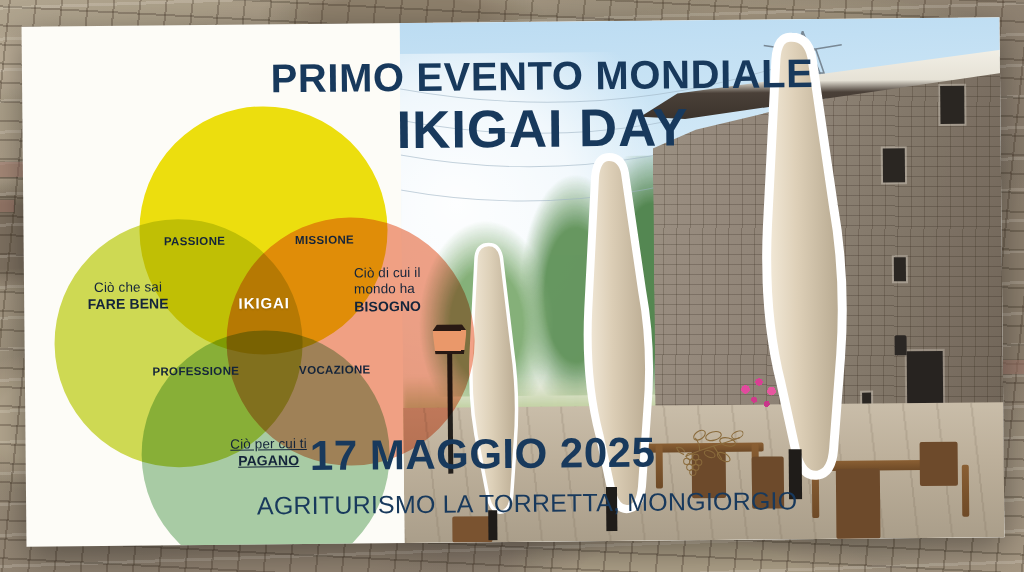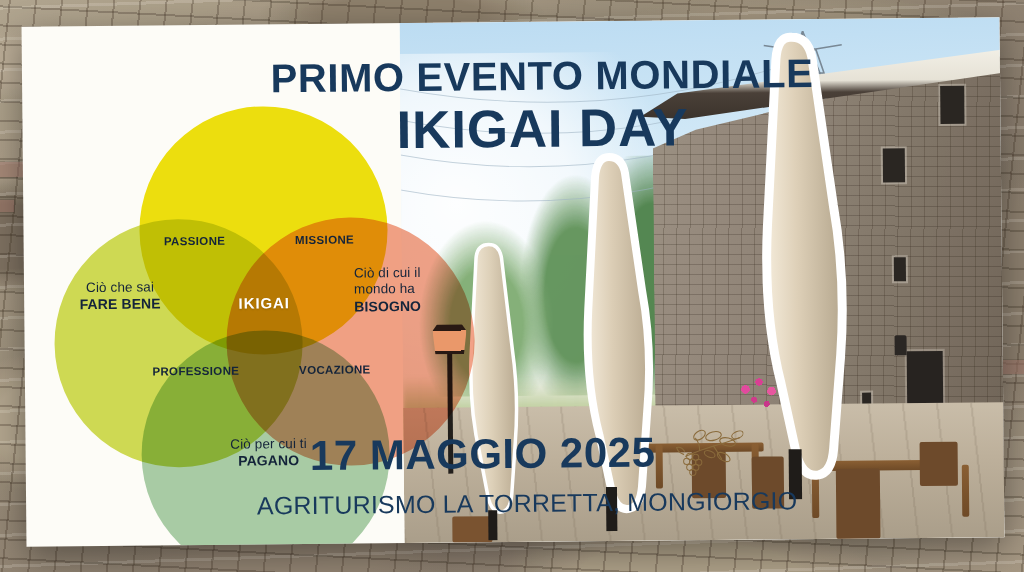--- a/index.html
+++ b/index.html
@@ -290,32 +290,32 @@
       </div>
     </div>
 
     <div class="venn">
       <div class="c c-love"></div>
       <div class="c c-good"></div>
       <div class="c c-world"></div>
       <div class="c c-paid"></div>
 
 
-      <div class="vlabel" style="left:4px; top:172px; width:124px;">
+      <div class="vlabel" style="left:12px; top:172px; width:124px;">
         <span class="l1">Ciò che sai</span>
         <span class="l2">FARE BENE</span>
       </div>
 
       <div class="vlabel" style="left:300px; top:160px; width:106px; text-align:left;">
         <span class="l1">Ciò di cui il</span>
         <span class="l1">mondo ha</span>
         <span class="l2">BISOGNO</span>
       </div>
 
-      <div class="vlabel" style="left:150px; top:330px; width:126px;">
+      <div class="vlabel" style="left:150px; top:330px; width:126px;text-decoration:underline;">
         <span class="l1">Ciò per cui ti</span>
         <span class="l2">PAGANO</span>
       </div>
 
       <div class="vsmall" style="left:88px;  top:128px; width:106px;">PASSIONE</div>
       <div class="vsmall" style="left:218px; top:128px; width:106px;">MISSIONE</div>
       <div class="vsmall" style="left:78px;  top:258px; width:126px;">PROFESSIONE</div>
       <div class="vsmall" style="left:222px; top:258px; width:116px;">VOCAZIONE</div>
 
       <div class="vcenter" style="left:150px; top:188px; width:120px;">IKIGAI</div>

